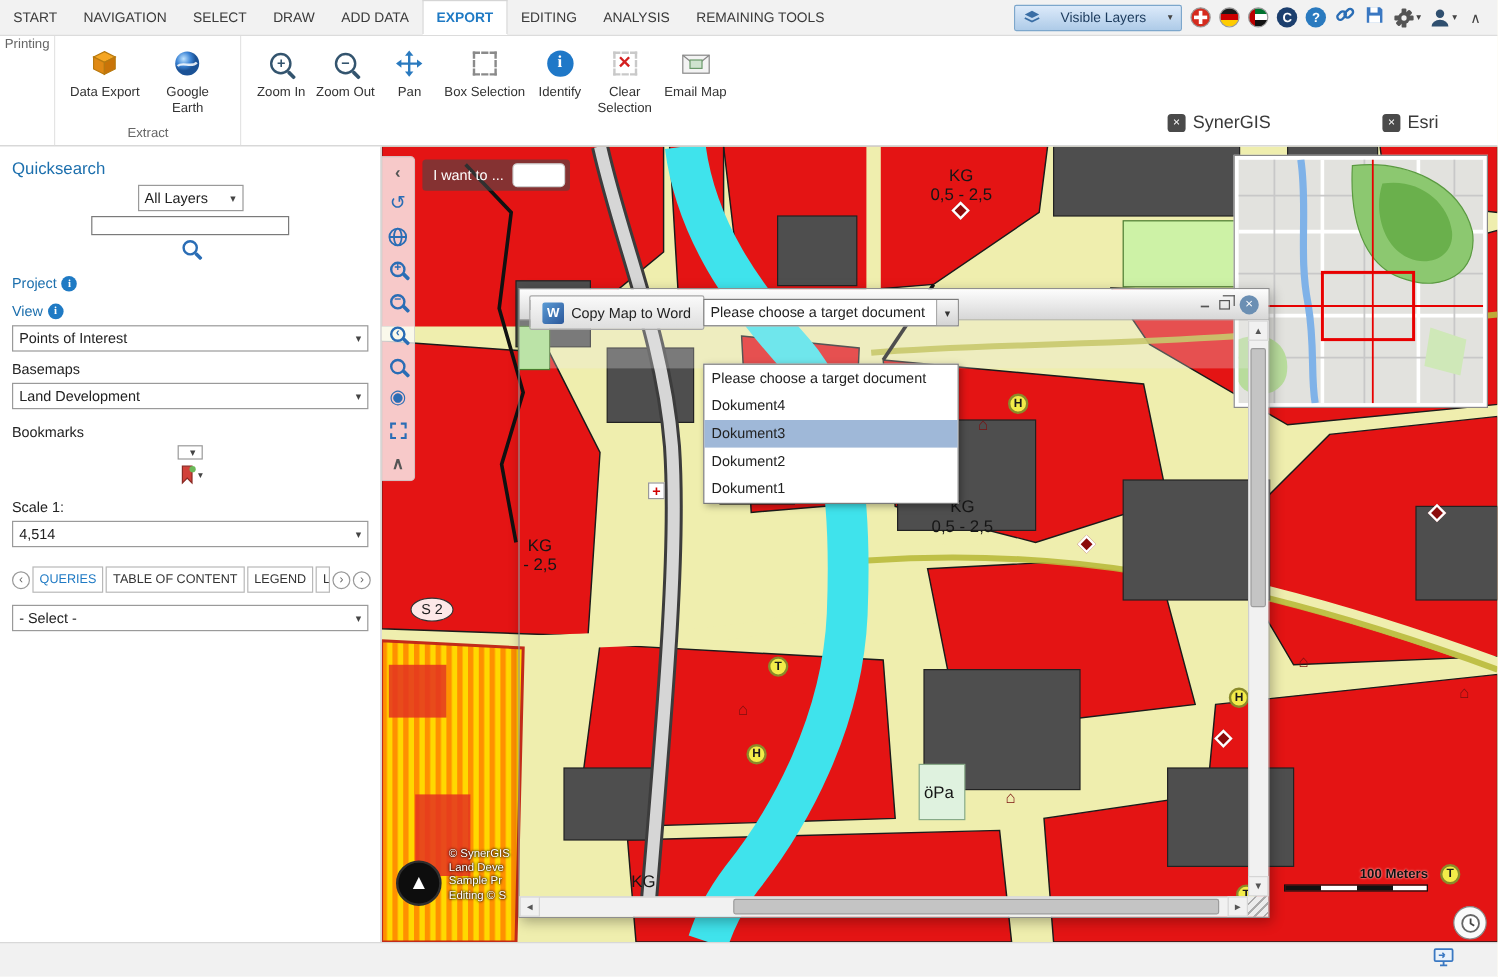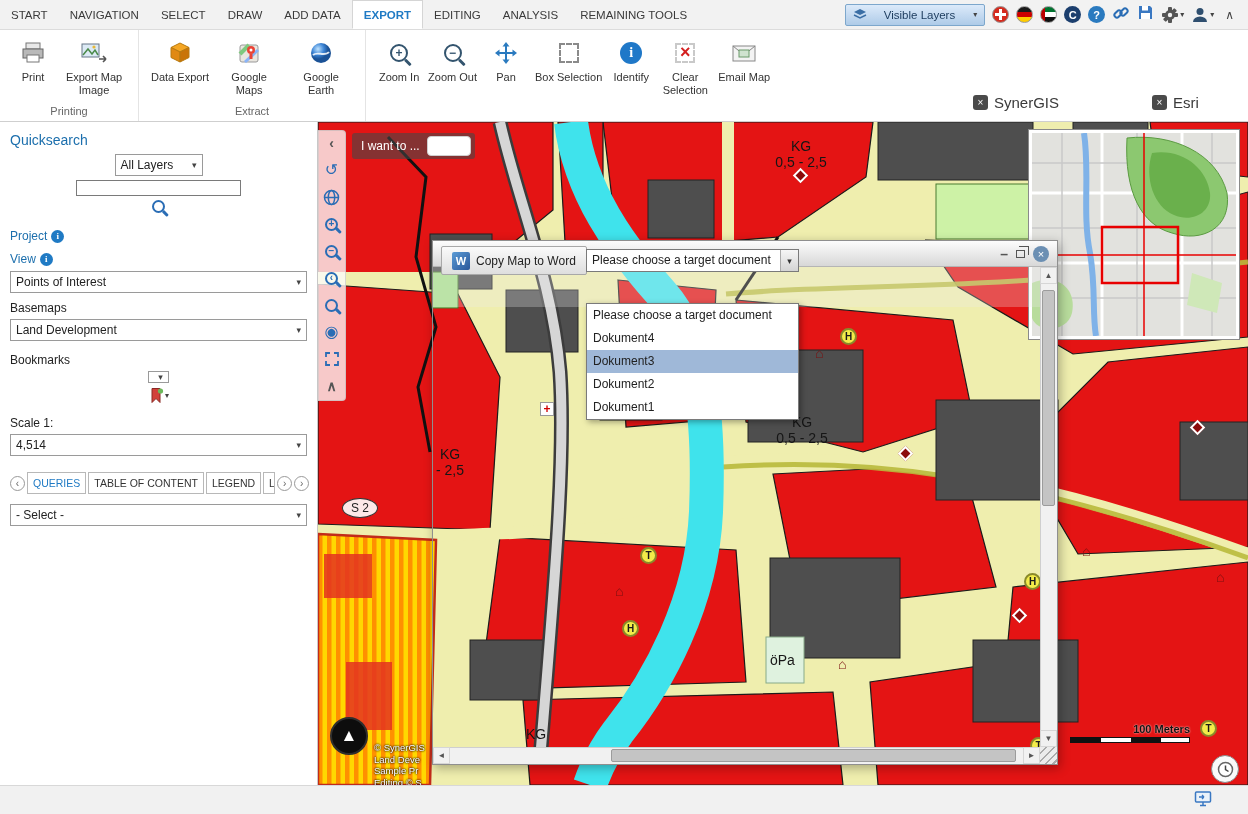--- a/index.html
+++ b/index.html
@@ -72,21 +72,21 @@
 
   .map-toolbar { position:absolute; left:0; top:8px; width:28px; padding:3px 0 5px; background:rgba(252,252,252,0.78); border:1px solid rgba(180,180,180,0.5); border-left:none; border-radius:0 4px 4px 0; display:flex; flex-direction:column; align-items:center; gap:9px; z-index:4; }
   .mt-ic { color:#2a6db5; font-size:16px; line-height:16px; display:flex; align-items:center; justify-content:center; width:20px; height:18px; }
   .mt-chev { color:#555; font-size:14px; font-weight:bold; }
 
   .iwant { position:absolute; left:34px; top:11px; height:26px; background:rgba(70,70,70,0.6); border-radius:3px; display:flex; align-items:center; padding:0 4px 0 9px; gap:7px; z-index:4; }
   .iwant .txt { color:#fff; font-size:12px; white-space:nowrap; }
   .iwant .pill { width:44px; height:20px; background:#fff; border:1px solid #cfcfcf; border-radius:4px; }
 
   .compass { position:absolute; left:12px; top:595px; width:38px; height:38px; background:#0d0d0d; border:2px solid #2e2e2e; border-radius:50%; display:flex; align-items:center; justify-content:center; color:#fff; font-size:17px; z-index:3; }
-  .attrib { position:absolute; left:56px; top:620px; color:#fff; font-size:9.5px; line-height:11.5px; text-shadow:0 0 2px #000, 0 0 2px #000; z-index:3; }
+  .attrib { position:absolute; left:56px; top:584px; color:#fff; font-size:9.5px; line-height:11.5px; text-shadow:0 0 2px #000, 0 0 2px #000; z-index:3; }
   .scalebar { position:absolute; left:752px; top:601px; width:120px; z-index:3; }
   .scalebar .txt { text-align:right; font-size:11px; font-weight:bold; color:#111; text-shadow:0 0 2px #fff; }
   .scalebar .bar { margin-top:2px; height:6px; border:1px solid #111; background:repeating-linear-gradient(90deg,#111 0 30px,#fff 30px 60px); }
   .clock-btn { position:absolute; left:893px; top:633px; width:28px; height:28px; background:#fafafa; border:1px solid #888; border-radius:50%; display:flex; align-items:center; justify-content:center; z-index:3; }
 
   
   .overview { position:absolute; left:1028px; top:129px; width:212px; height:211px; background:#fff; border:1px solid #8a8a8a; padding:3px; z-index:5; }
 
   
   .dialog { position:absolute; left:432px; top:240px; width:626px; height:525px; border:1px solid #8f8f8f; box-shadow:2px 3px 10px rgba(0,0,0,0.3); z-index:10; background:transparent; }
@@ -177,70 +177,34 @@
           <path d="M2,16 a7,5.5 0 0 1 14,0 z" fill="#2f4f6f"></path>
         </svg>
       <span class="mini-arrow">▾</span>
     </span>
     <span class="mb-chevron">∧</span>
   </div>
 </div>
 
 <div class="ribbon">
   <div class="rgroup">
-    <div class="rgroup-btns">
-      <div class="rb-btn">
-        <span class="ic">
-            <svg width="26" height="24">
-              <rect x="6" y="2" width="14" height="6" fill="#e8e8e8" stroke="#777"></rect>
-              <rect x="3" y="8" width="20" height="9" fill="#b9b9b9" stroke="#666"></rect>
-              <rect x="7" y="14" width="12" height="7" fill="#fff" stroke="#777"></rect>
-            </svg>
-          </span>
-        <span>Print</span>
-      </div>
-      <div class="rb-btn">
-        <span class="ic">
-            <svg width="28" height="24">
-              <rect x="2" y="3" width="17" height="13" fill="#dceaf5" stroke="#678"></rect>
-              <path d="M3,14 L8,8 L12,13 L15,9 L18,14" stroke="#4a8a4a" fill="none" stroke-width="1.5"></path>
-              <circle cx="14" cy="6" r="1.6" fill="#e8b93a"></circle>
-              <path d="M19,18 h7 m0,0 l-3,-3 m3,3 l-3,3" stroke="#555" fill="none" stroke-width="1.6"></path>
-            </svg>
-          </span>
-        <span>Export Map Image</span>
-      </div>
-    </div>
     <div class="rgroup-label">Printing</div>
   </div>
 
   <div class="rgroup">
     <div class="rgroup-btns">
       <div class="rb-btn">
         <span class="ic">
             <svg width="24" height="24">
               <path d="M12,2 L21,6.5 12,11 3,6.5Z" fill="#f5a623" stroke="#b87a10"></path>
               <path d="M3,6.5 V16.5 L12,21 V11Z" fill="#e08914" stroke="#b87a10"></path>
               <path d="M21,6.5 V16.5 L12,21 V11Z" fill="#c97408" stroke="#b87a10"></path>
             </svg>
           </span>
         <span>Data Export</span>
-      </div>
-      <div class="rb-btn">
-        <span class="ic">
-            <svg width="24" height="24">
-              <rect x="3" y="4" width="18" height="17" rx="2" fill="#e9e6df" stroke="#999"></rect>
-              <path d="M3,13 L12,4" stroke="#7fc97f" stroke-width="4"></path>
-              <path d="M8,21 L21,9" stroke="#8ab4f8" stroke-width="3"></path>
-              <circle cx="14" cy="9" r="4" fill="#ea4335"></circle>
-              <path d="M14,13 l0,5" stroke="#ea4335" stroke-width="3"></path>
-              <circle cx="14" cy="9" r="1.5" fill="#fff"></circle>
-            </svg>
-          </span>
-        <span>Google Maps</span>
       </div>
       <div class="rb-btn">
         <span class="ic">
             <svg width="24" height="24">
               <defs>
                 <radialGradient id="ge" cx="35%" cy="30%">
                   <stop offset="0%" stop-color="#bfe3ff"></stop>
                   <stop offset="60%" stop-color="#3d85d6"></stop>
                   <stop offset="100%" stop-color="#1b5296"></stop>
                 </radialGradient>

